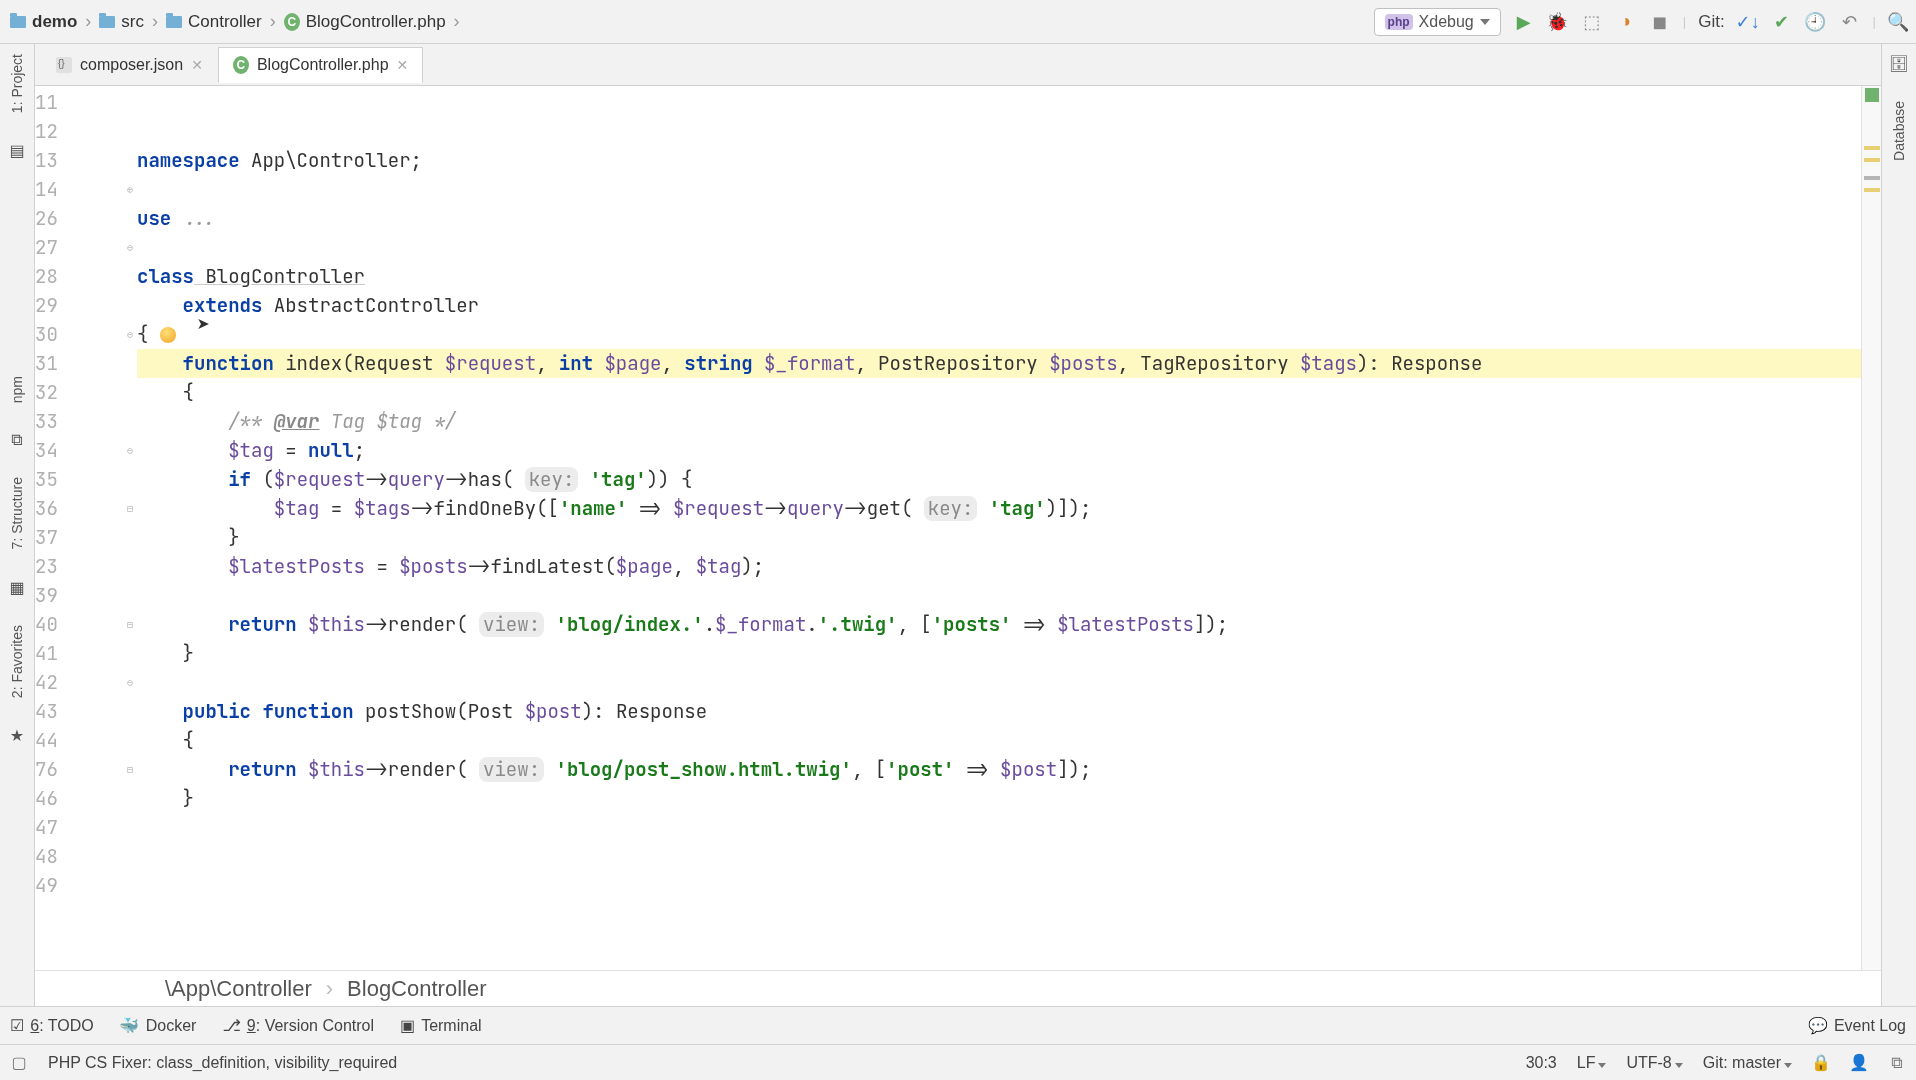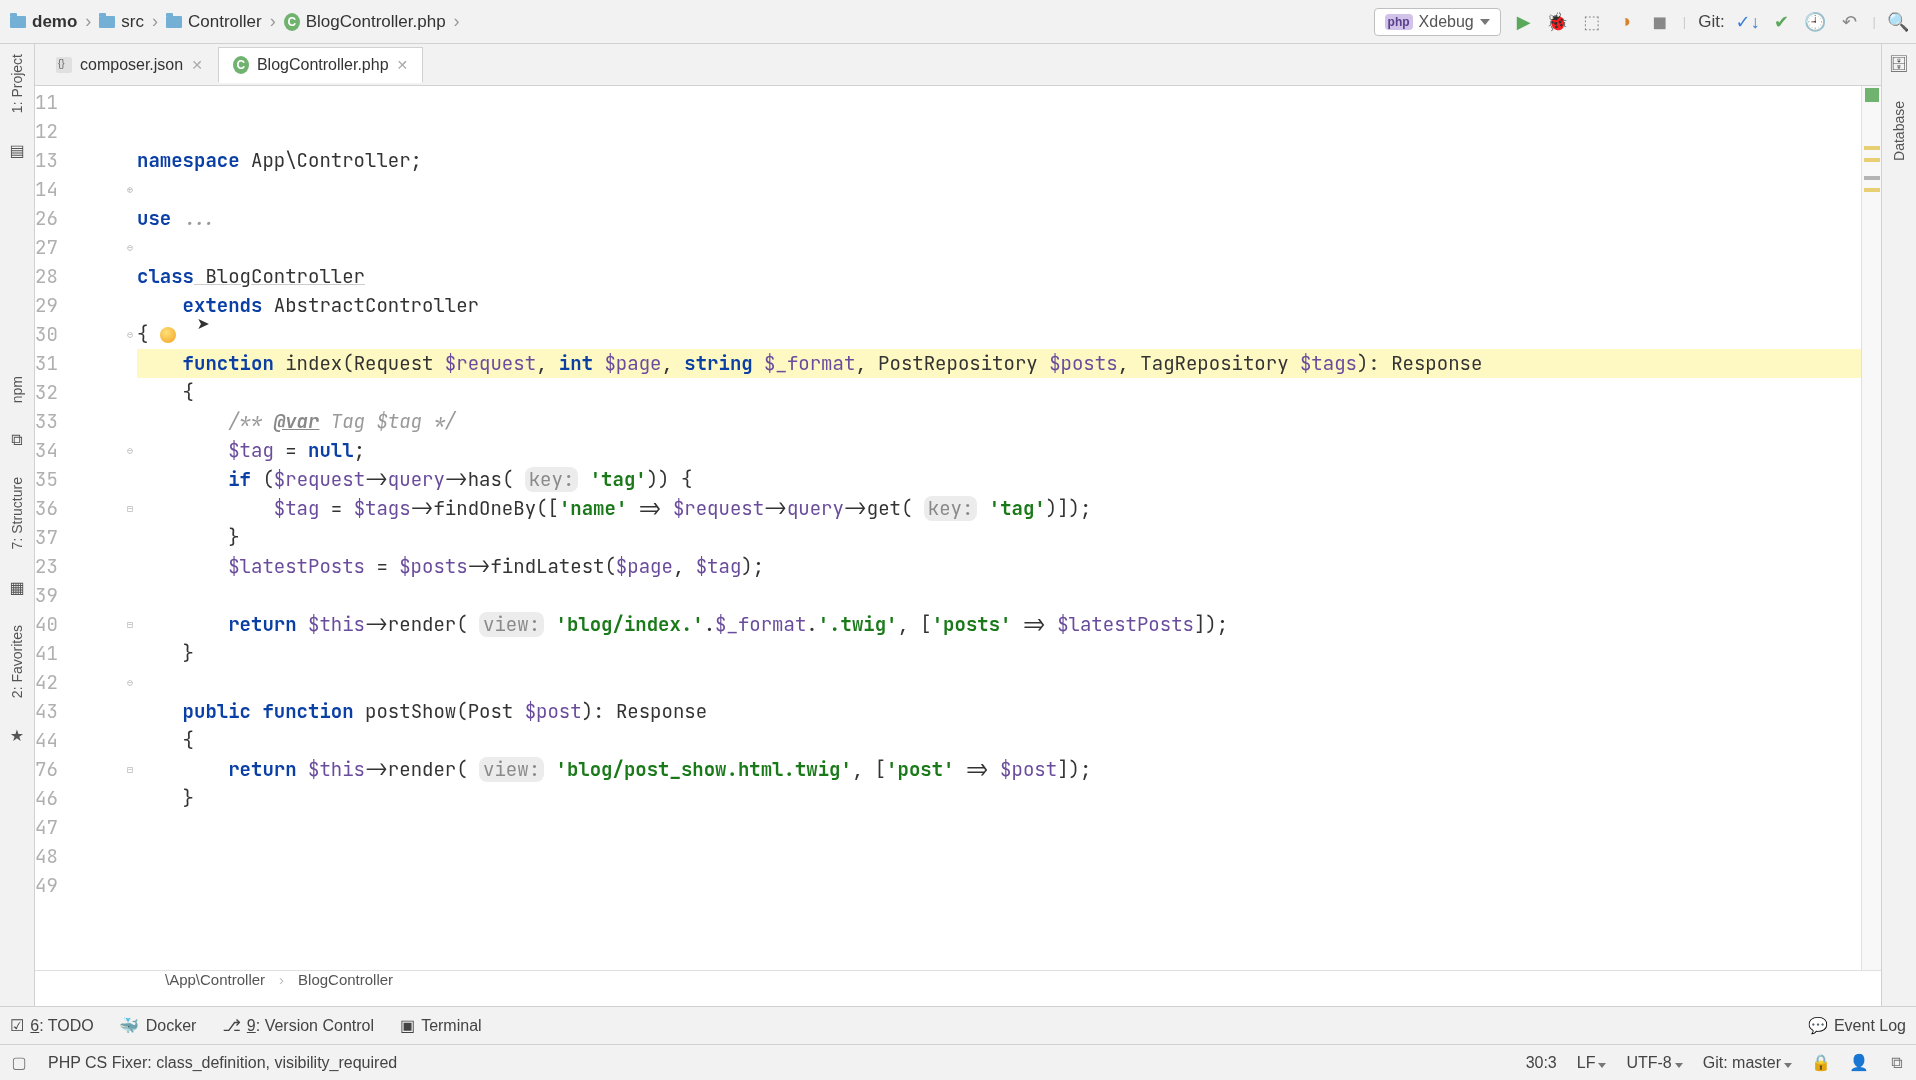--- a/index.html
+++ b/index.html
@@ -167,22 +167,23 @@
 .minimap { width: 20px; background:#f8f8f8; border-left:1px solid #e0e0e0; position:relative;}
 .minimap .mark { position:absolute; left:2px; width:16px; height:4px;}
 .minimap .mark.y { background:#e8cf72;}
 .minimap .mark.g { background:#b4b4b4;}
 .err-stripe { position:absolute; top:2px; right:2px; width:14px; height:14px; background:#6fb36f; }
 
 
 .code-breadcrumb {
   height: 36px;
   display:flex;
+  align-items:center;
   padding-left: 130px;
-  font-size: 15px;
+  font-size: 22px;
   color:#555;
   border-top:1px solid #e0e0e0;
   background:#fff;
   gap:14px;
 }
 .code-breadcrumb .sep { color:#bbb; }
 
 
 .toolwin-tabs {
   height: 38px;

